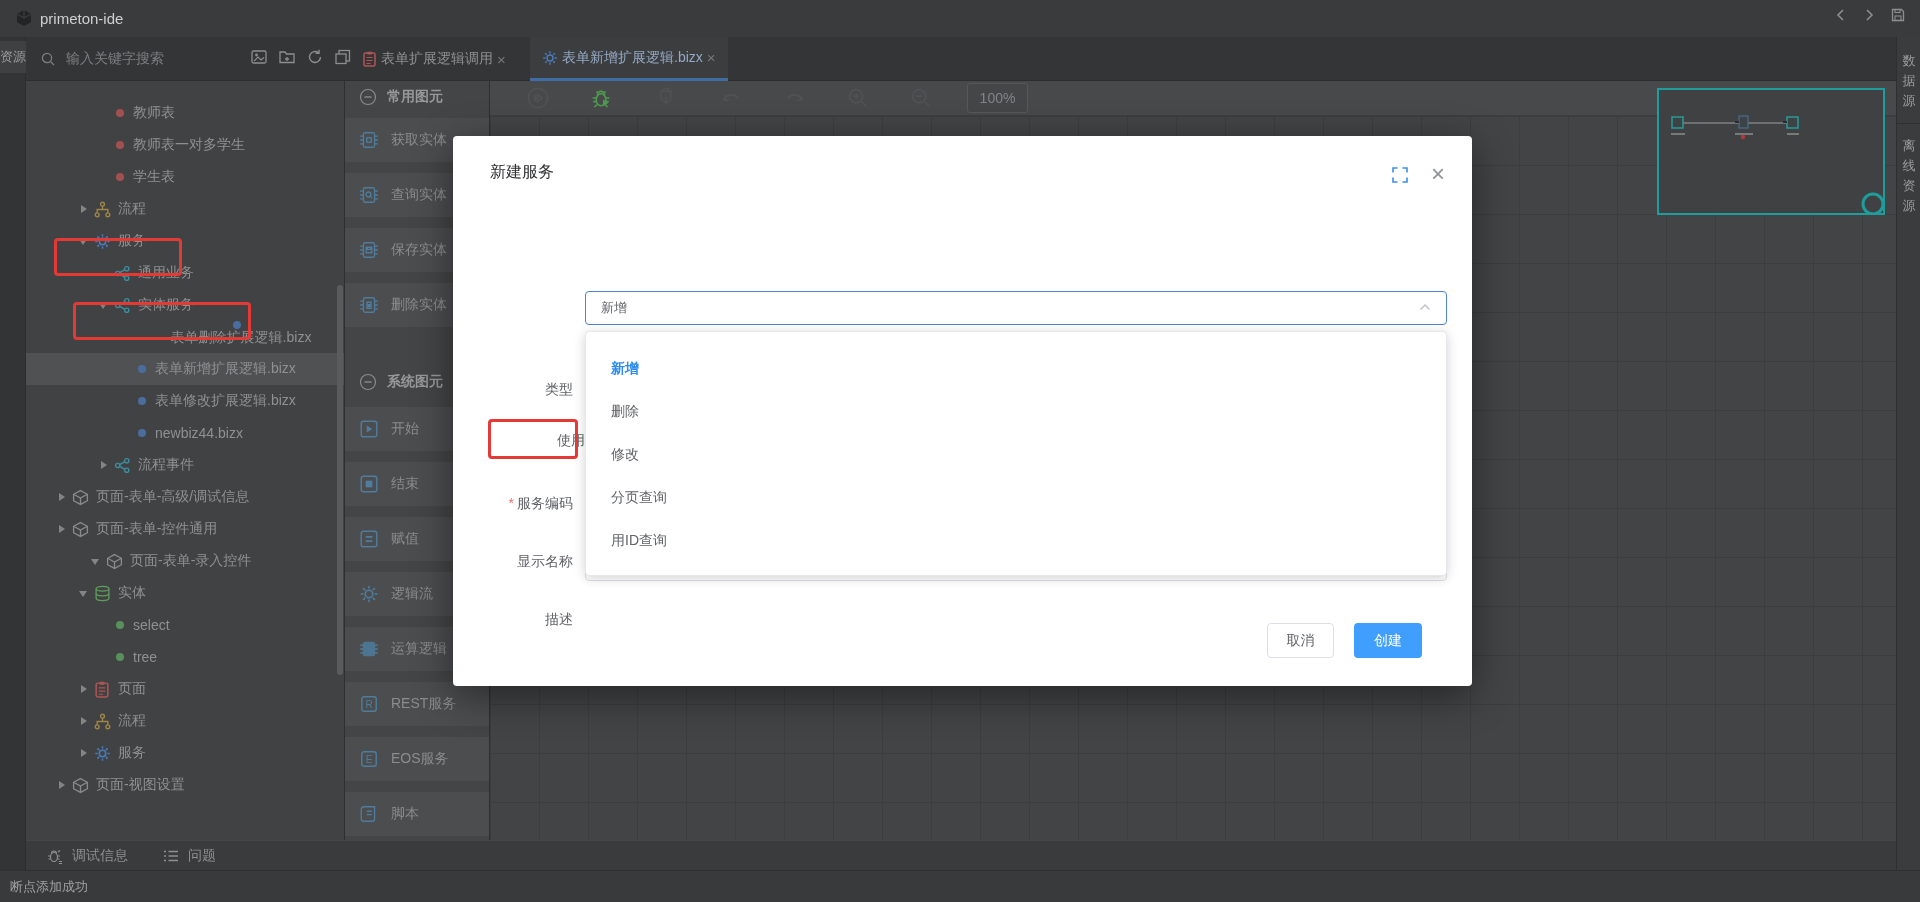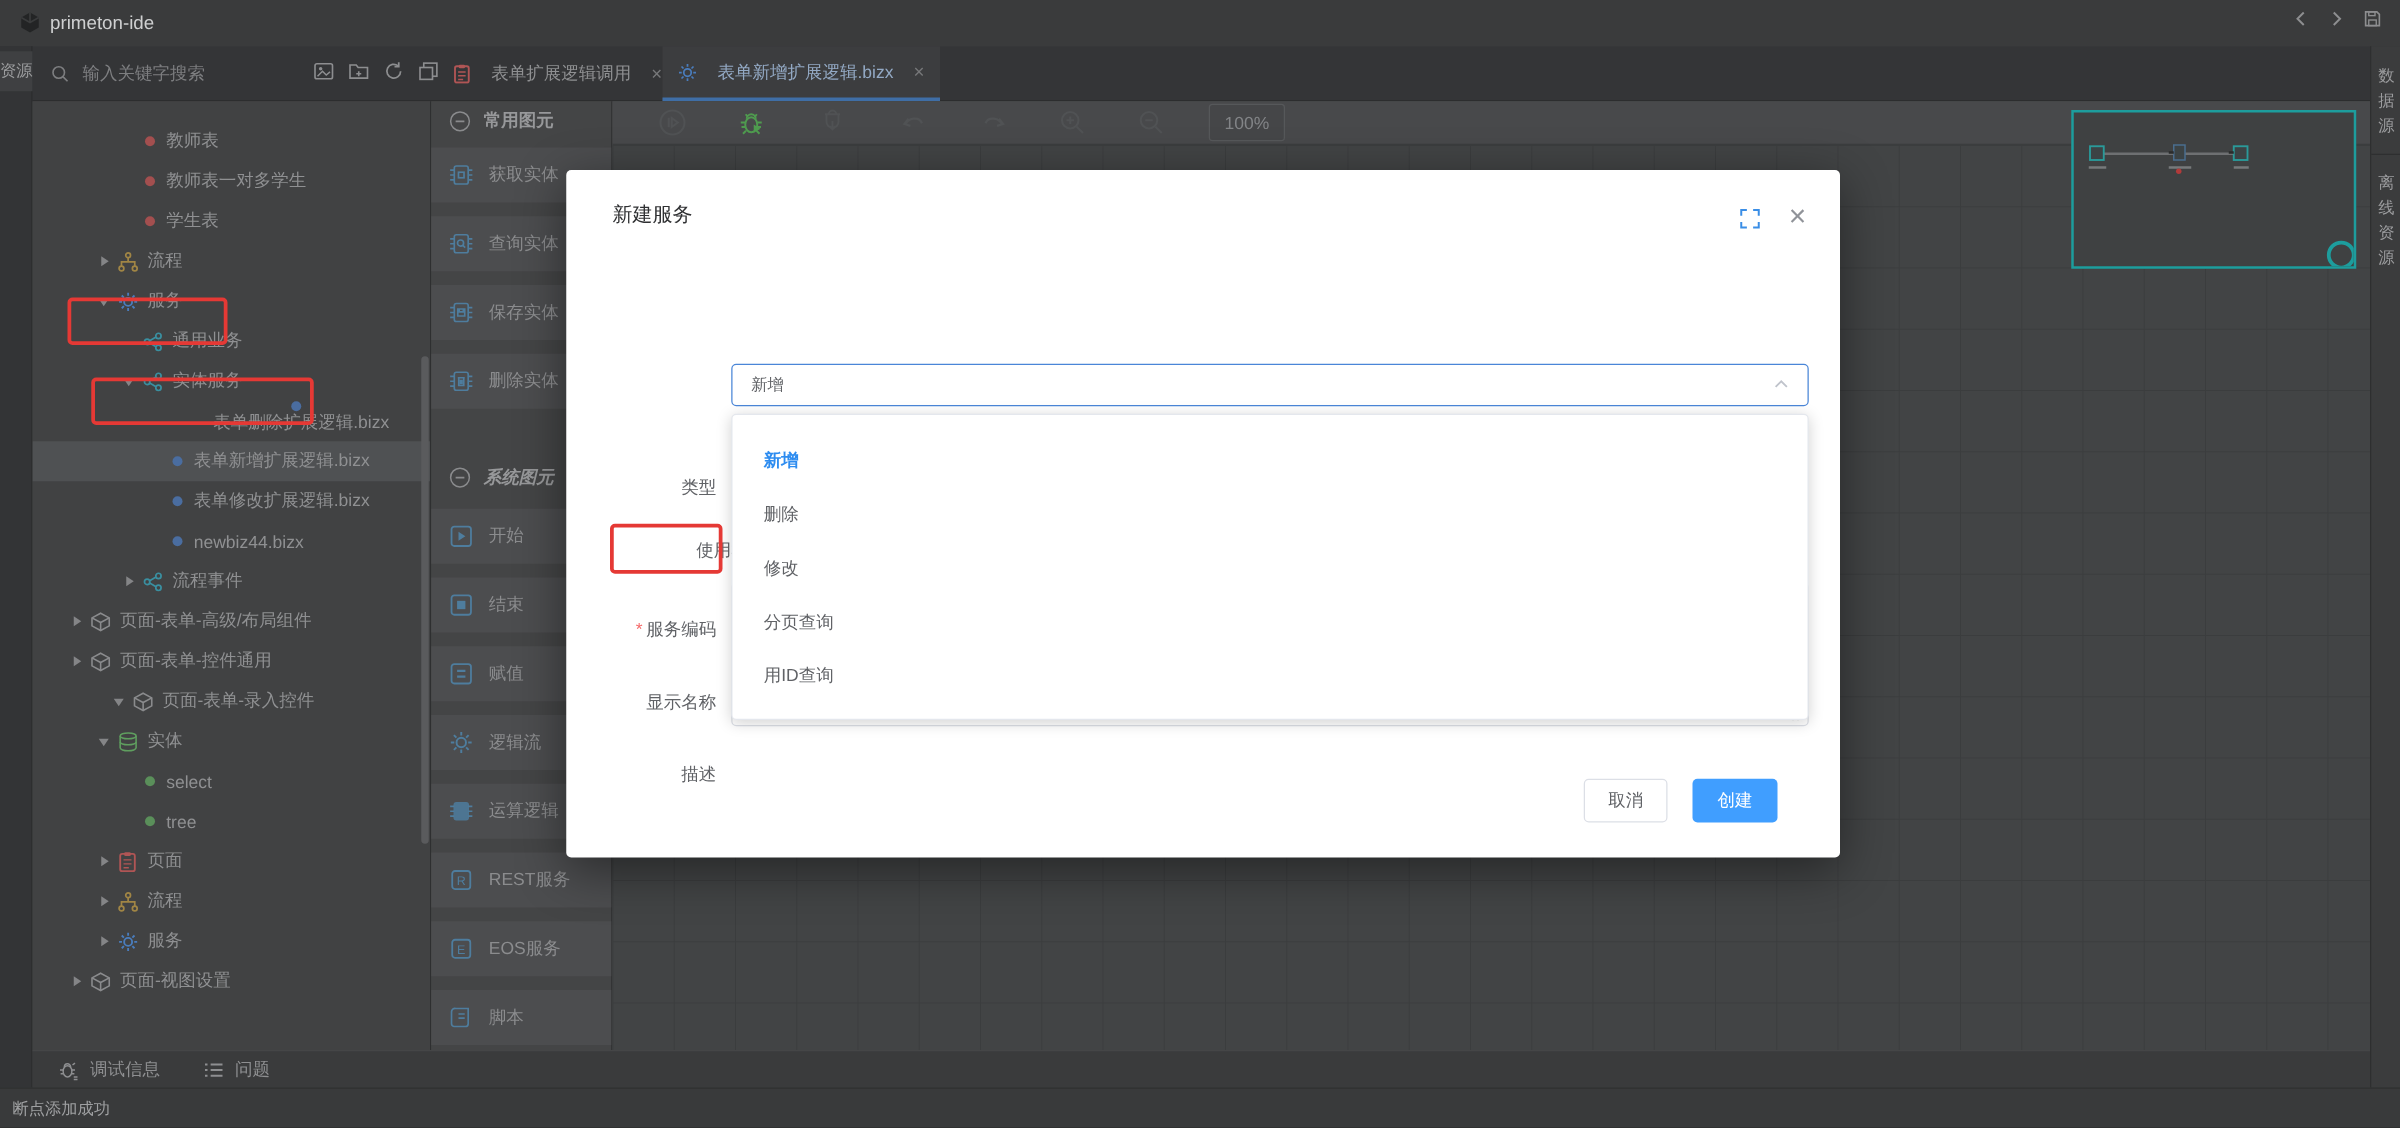--- a/index.html
+++ b/index.html
@@ -7,21 +7,21 @@
   .screen{position:relative;width:1920px;height:902px;background:#424445;overflow:hidden;}
   .abs{position:absolute;}
   svg{display:block;}
   
   .titlebar{position:absolute;left:0;top:0;width:1920px;height:37px;background:#3a3b3c;display:flex;align-items:center;color:#cfd0d1;}
   .titlebar .apptitle{font-size:15px;margin-left:10px;}
   .tb-right{position:absolute;right:14px;top:7px;display:flex;gap:14px;align-items:center;color:#8d8e90;}
   .subbar{position:absolute;left:0;top:37px;width:1920px;height:44px;background:#343537;border-bottom:1px solid #2c2d2e;}
   .search{position:absolute;left:40px;top:10px;display:flex;align-items:center;gap:10px;color:#7d7e80;font-size:14px;width:200px;height:24px;}
   .sicons{position:absolute;left:250px;top:11px;display:flex;gap:10px;color:#8d8e90;}
-  .tab{position:absolute;top:0;height:44px;display:flex;align-items:center;gap:16px;font-size:14px;color:#8f9092;padding:0 12px;}
+  .tab{position:absolute;top:0;height:44px;display:flex;align-items:center;gap:4px;font-size:14px;color:#8f9092;padding:0 12px;}
   .tab .x{color:#77787a;font-size:15px;}
   .tab.active{background:#3c3d3f;color:#93a9c4;border-bottom:3px solid #3f6ea6;}
   
   .leftrail{position:absolute;left:0;top:37px;width:26px;height:838px;background:#333436;border-right:1px solid #2c2d2e;}
   .vtab{width:26px;text-align:center;font-size:13px;color:#9b9c9e;line-height:20px;padding:6px 0;background:#3f4042;}
   .tree{position:absolute;left:26px;top:81px;width:319px;height:759px;background:#414243;border-right:1px solid #2e2f30;padding-top:16px;overflow:hidden;}
   .trow{height:32px;display:flex;align-items:center;font-size:14px;color:#8f9092;white-space:nowrap;}
   .trow.sel{background:#4f5153;}
   .arr{width:12px;height:12px;margin-right:4px;flex:0 0 12px;position:relative;}
   .arr.r::before{content:"";position:absolute;left:3px;top:2px;border-left:6px solid #848587;border-top:4px solid transparent;border-bottom:4px solid transparent;}
@@ -256,21 +256,21 @@
         <span>流程事件</span>
       </div>
     <div class="trow" style="padding-left:30px;">
         <span class="arr r"></span>
         <span class="ti" style="color:#8a8b8d;">
           <svg width="17" height="17" viewBox="0 0 16 16" stroke="currentColor" fill="none" stroke-width="1.2">
             <path d="M8 1.5 14.5 5v6L8 14.5 1.5 11V5z"></path>
             <path d="M1.5 5 8 8.5 14.5 5M8 8.5V14.5"></path>
           </svg>
         </span>
-        <span>页面-表单-高级/布局组件</span>
+        <span>页面-表单-高级/调试信息</span>
       </div>
     <div class="trow" style="padding-left:30px;">
         <span class="arr r"></span>
         <span class="ti" style="color:#8a8b8d;">
           <svg width="17" height="17" viewBox="0 0 16 16" stroke="currentColor" fill="none" stroke-width="1.2">
             <path d="M8 1.5 14.5 5v6L8 14.5 1.5 11V5z"></path>
             <path d="M1.5 5 8 8.5 14.5 5M8 8.5V14.5"></path>
           </svg>
         </span>
         <span>页面-表单-控件通用</span>
@@ -394,21 +394,21 @@
     <div class="pitem">
         <span class="pi">
           <svg width="20" height="20" viewBox="0 0 18 18" stroke="currentColor" fill="none" stroke-width="1.2">
             <rect x="4" y="2.5" width="10" height="13" rx="1.5"></rect>
             <path d="M1 5.5h3M1 9h3M1 12.5h3M14 5.5h3M14 9h3M14 12.5h3"></path>
             <path d="M6.5 6.5h5M7.2 6.5v5.5h3.6V6.5M8.5 8v3M9.5 8v3"></path>
           </svg>
         </span>
         <span>删除实体</span>
       </div>
-    <div class="phead" style="margin-top:41px;font-style:italic;">
+    <div class="phead" style="margin-top:41px;">
       <span>
           <svg width="18" height="18" viewBox="0 0 18 18">
             <circle cx="9" cy="9" r="7.5" stroke="#8a8b8d" fill="none" stroke-width="1.2"></circle>
             <path d="M5.5 9h7" stroke="#8a8b8d" stroke-width="1.4"></path>
           </svg>
         </span>
       <span>系统图元</span>
     </div>
     <div class="pitem" style="margin-top:11px;">
         <span class="pi">

